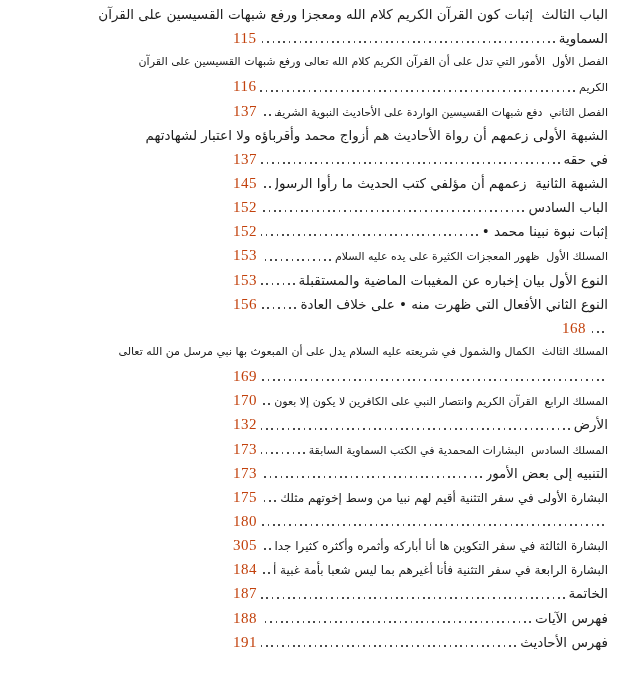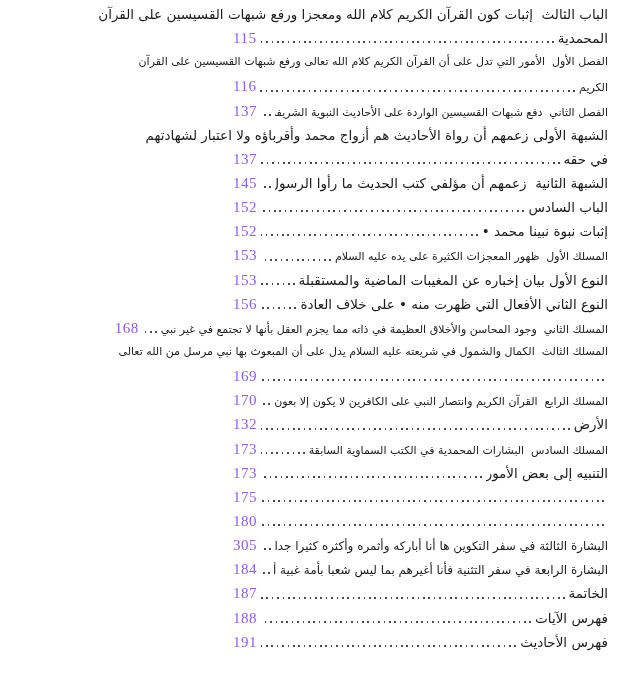--- a/index.html
+++ b/index.html
@@ -31,37 +31,37 @@
   }
   .row .dots{
     flex:1 1 10px;min-width:6px;
     align-self:flex-end;height:2px;margin:0 4px 7px 4px;
     background:repeating-linear-gradient(to left,#4a4a4a 0 1.6px,transparent 1.6px 5.4px);
   }
   .row.tight .dots{flex:0 0 14px;}
   .row .num{
     flex:0 0 auto;direction:ltr;
     font-family:"Liberation Serif","DejaVu Serif",serif;
-    font-size:15px;color:#8b5cf6;letter-spacing:0.5px;
+    font-size:15px;color:#c2410c;letter-spacing:0.5px;
   }
   .sz-l{font-size:13.5px;}
   .sz-m{font-size:12px;}
   .sz-s{font-size:11px;}
 </style>
 </head>
 <body>
 
 <div class="page">
   <div class="toc">
   <div class="row text sz-l">
     <span class="t">الباب الثالث &nbsp;إثبات كون القرآن الكريم كلام الله ومعجزا ورفع شبهات القسيسين على القرآن</span>
   </div>
 
   <div class="row leader sz-l">
-    <span class="t">المحمدية</span>
+    <span class="t">السماوية</span>
     <span class="dots"></span>
     <span class="num">115</span>
   </div>
 
   <div class="row text sz-s">
     <span class="t">الفصل الأول &nbsp;الأمور التي تدل على أن القرآن الكريم كلام الله تعالى ورفع شبهات القسيسين على القرآن</span>
   </div>
 
   <div class="row leader sz-s">
     <span class="t">الكريم</span>
@@ -115,21 +115,20 @@
     <span class="num">153</span>
   </div>
 
   <div class="row leader sz-l">
     <span class="t">النوع الثاني الأفعال التي ظهرت منه • على خلاف العادة</span>
     <span class="dots"></span>
     <span class="num">156</span>
   </div>
 
   <div class="row leader sz-s tight">
-    <span class="t">المسلك الثاني &nbsp;وجود المحاسن والأخلاق العظيمة في ذاته مما يجزم العقل بأنها لا تجتمع في غير نبي</span>
     <span class="dots"></span>
     <span class="num">168</span>
   </div>
 
   <div class="row text sz-s">
     <span class="t">المسلك الثالث &nbsp;الكمال والشمول في شريعته عليه السلام يدل على أن المبعوث بها نبي مرسل من الله تعالى</span>
   </div>
 
   <div class="row leader sz-s">
     <span class="t"></span>
@@ -156,20 +155,21 @@
     <span class="num">173</span>
   </div>
 
   <div class="row leader sz-l">
     <span class="t">التنبيه إلى بعض الأمور</span>
     <span class="dots"></span>
     <span class="num">173</span>
   </div>
 
   <div class="row leader sz-m">
+    <span class="t">البشارة الأولى في سفر التثنية أقيم لهم نبيا من وسط إخوتهم مثلك</span>
     <span class="dots"></span>
     <span class="num">175</span>
   </div>
 
   <div class="row leader sz-m">
     <span class="dots"></span>
     <span class="num">180</span>
   </div>
 
   <div class="row leader sz-m">

